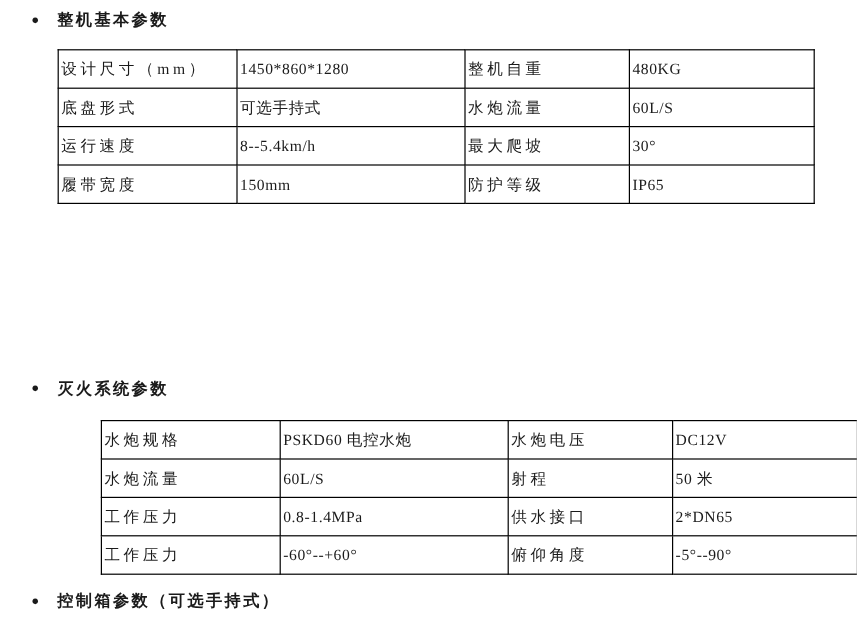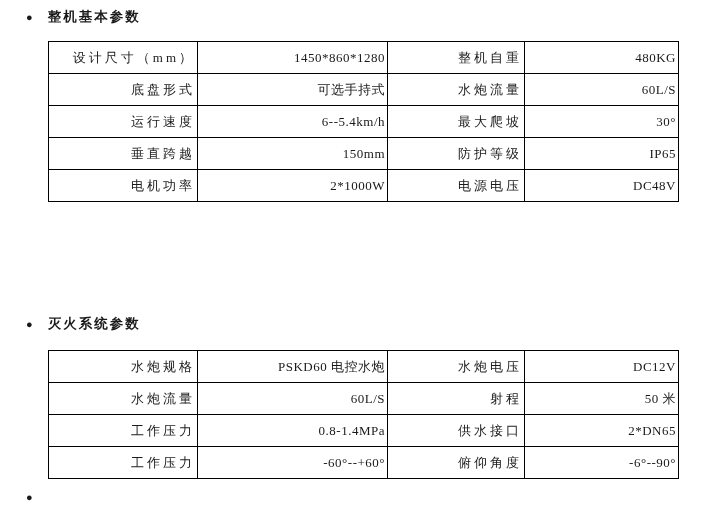--- a/index.html
+++ b/index.html
@@ -37,25 +37,25 @@
   #heading-3 { top: 492px; }
 
   table.spec {
     position: absolute;
     left: 48px;
     border-collapse: collapse;
     table-layout: fixed;
     width: 630px;
   }
   #table-1 { top: 41px; }
-  #table-2 { top: 350px; }
+  #table-2 { top: 350px; margin-left: 36px; }
 
   table.spec td {
     border: 1px solid #000000;
-    text-align: right;
+    text-align: left;
     vertical-align: middle;
     font-size: 13px;
     height: 31px;
     padding: 0 2px;
     white-space: nowrap;
     overflow: hidden;
   }
   table.spec td.lbl { letter-spacing: 3px; }
   table.spec td.val { letter-spacing: 0.5px; }
 
@@ -87,35 +87,29 @@
       <td class="val">480KG</td>
     </tr>
     <tr>
       <td class="lbl">底盘形式</td>
       <td class="val">可选手持式</td>
       <td class="lbl">水炮流量</td>
       <td class="val">60L/S</td>
     </tr>
     <tr>
       <td class="lbl">运行速度</td>
-      <td class="val">6--5.4km/h</td>
+      <td class="val">8--5.4km/h</td>
       <td class="lbl">最大爬坡</td>
       <td class="val">30°</td>
     </tr>
     <tr>
-      <td class="lbl">垂直跨越</td>
+      <td class="lbl">履带宽度</td>
       <td class="val">150mm</td>
       <td class="lbl">防护等级</td>
       <td class="val">IP65</td>
-    </tr>
-    <tr>
-      <td class="lbl">电机功率</td>
-      <td class="val">2*1000W</td>
-      <td class="lbl">电源电压</td>
-      <td class="val">DC48V</td>
     </tr>
   </tbody>
 </table>
 
 <div class="section-heading" id="heading-2">
   <span class="bullet">●</span>
   <span>灭火系统参数</span>
 </div>
 
 <table class="spec" id="table-2">
@@ -141,20 +135,21 @@
     <tr>
       <td class="lbl">工作压力</td>
       <td class="val">0.8-1.4MPa</td>
       <td class="lbl">供水接口</td>
       <td class="val">2*DN65</td>
     </tr>
     <tr>
       <td class="lbl">工作压力</td>
       <td class="val">-60°--+60°</td>
       <td class="lbl">俯仰角度</td>
-      <td class="val">-6°--90°</td>
+      <td class="val">-5°--90°</td>
     </tr>
   </tbody>
 </table>
 
 <div class="section-heading" id="heading-3">
   <span class="bullet">●</span>
+  <span>控制箱参数（可选手持式）</span>
 </div>
 
 </body></html>

